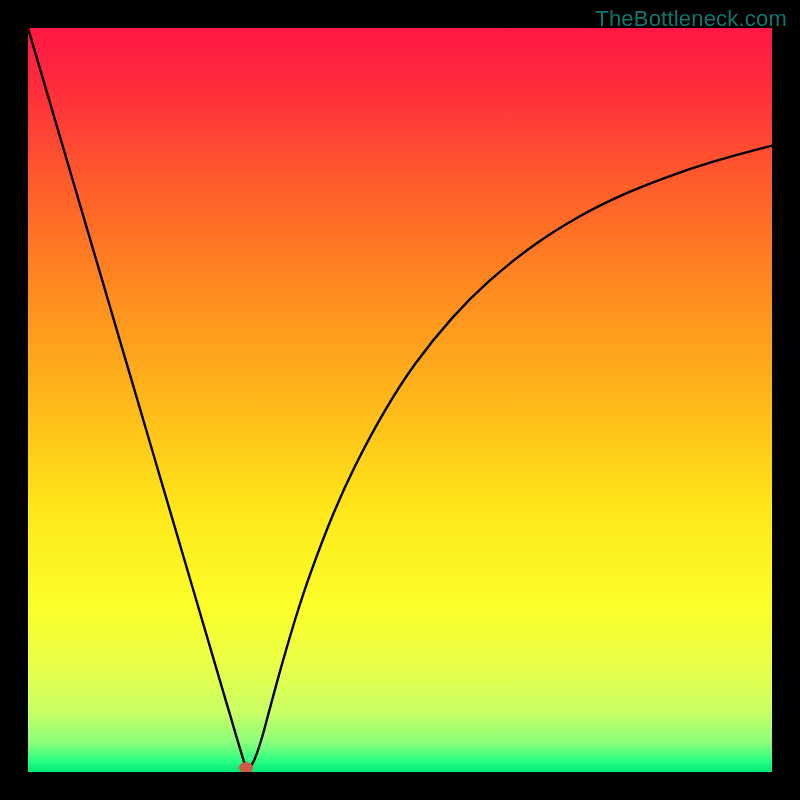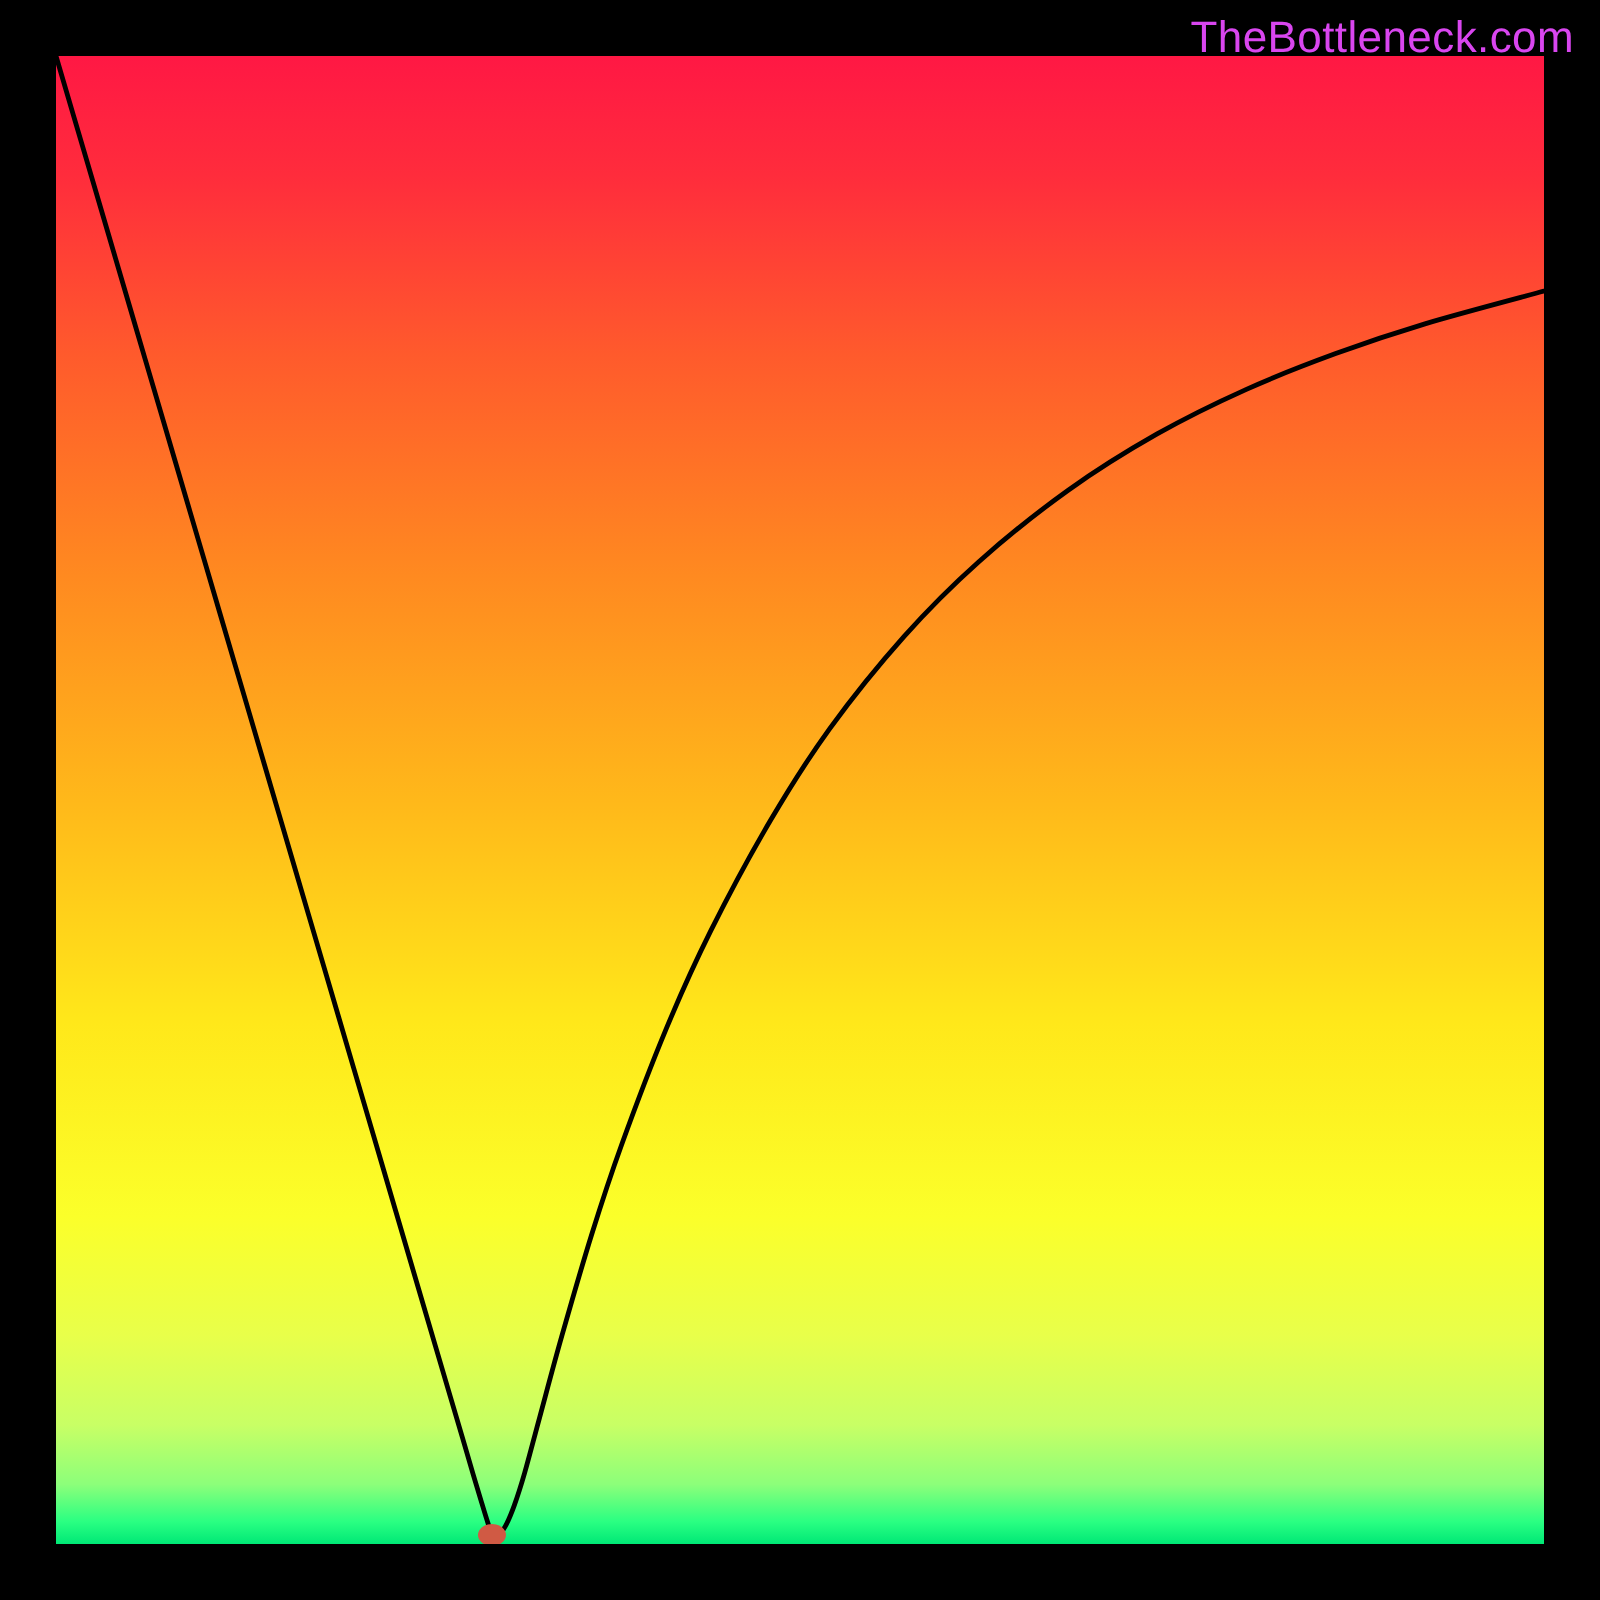--- a/index.html
+++ b/index.html
@@ -24,21 +24,21 @@
     top: 28px;
     left: 28px;
     width: 744px;
     height: 744px;
     overflow: hidden;
   }
   .watermark {
     position: absolute;
     top: 6px;
     right: 13px;
-    color: #d946ef;
+    color: #0f766e;
     font-size: 22px;
     font-weight: 500;
     letter-spacing: 0.2px;
     font-family: Arial, Helvetica, sans-serif;
   }
   svg {
     display: block;
   }
 </style>
 </head>

